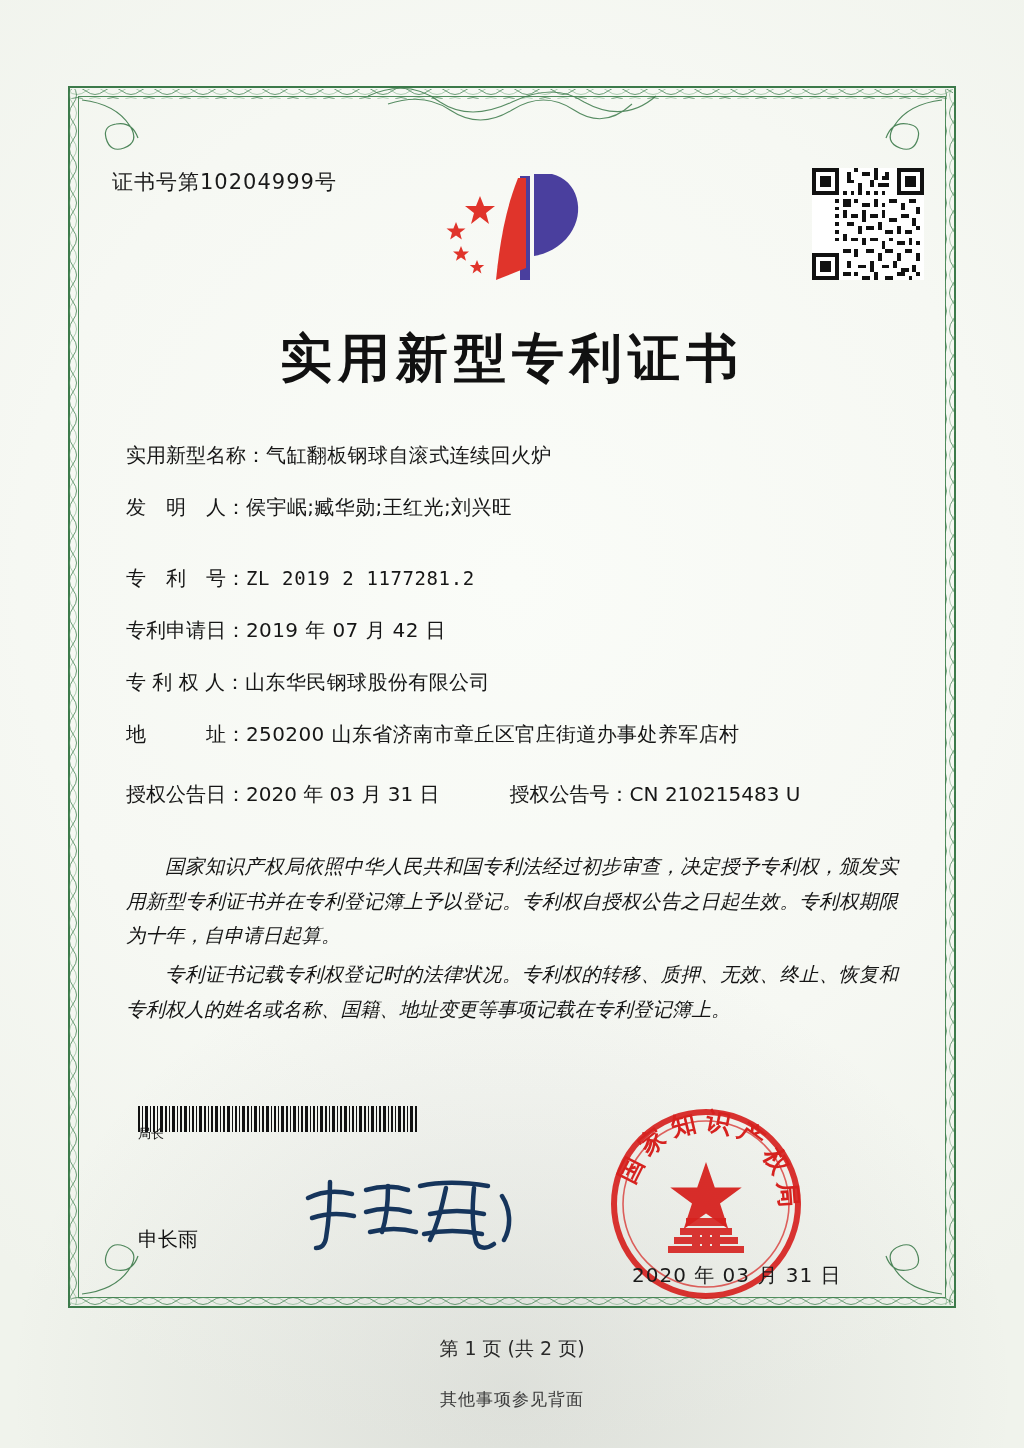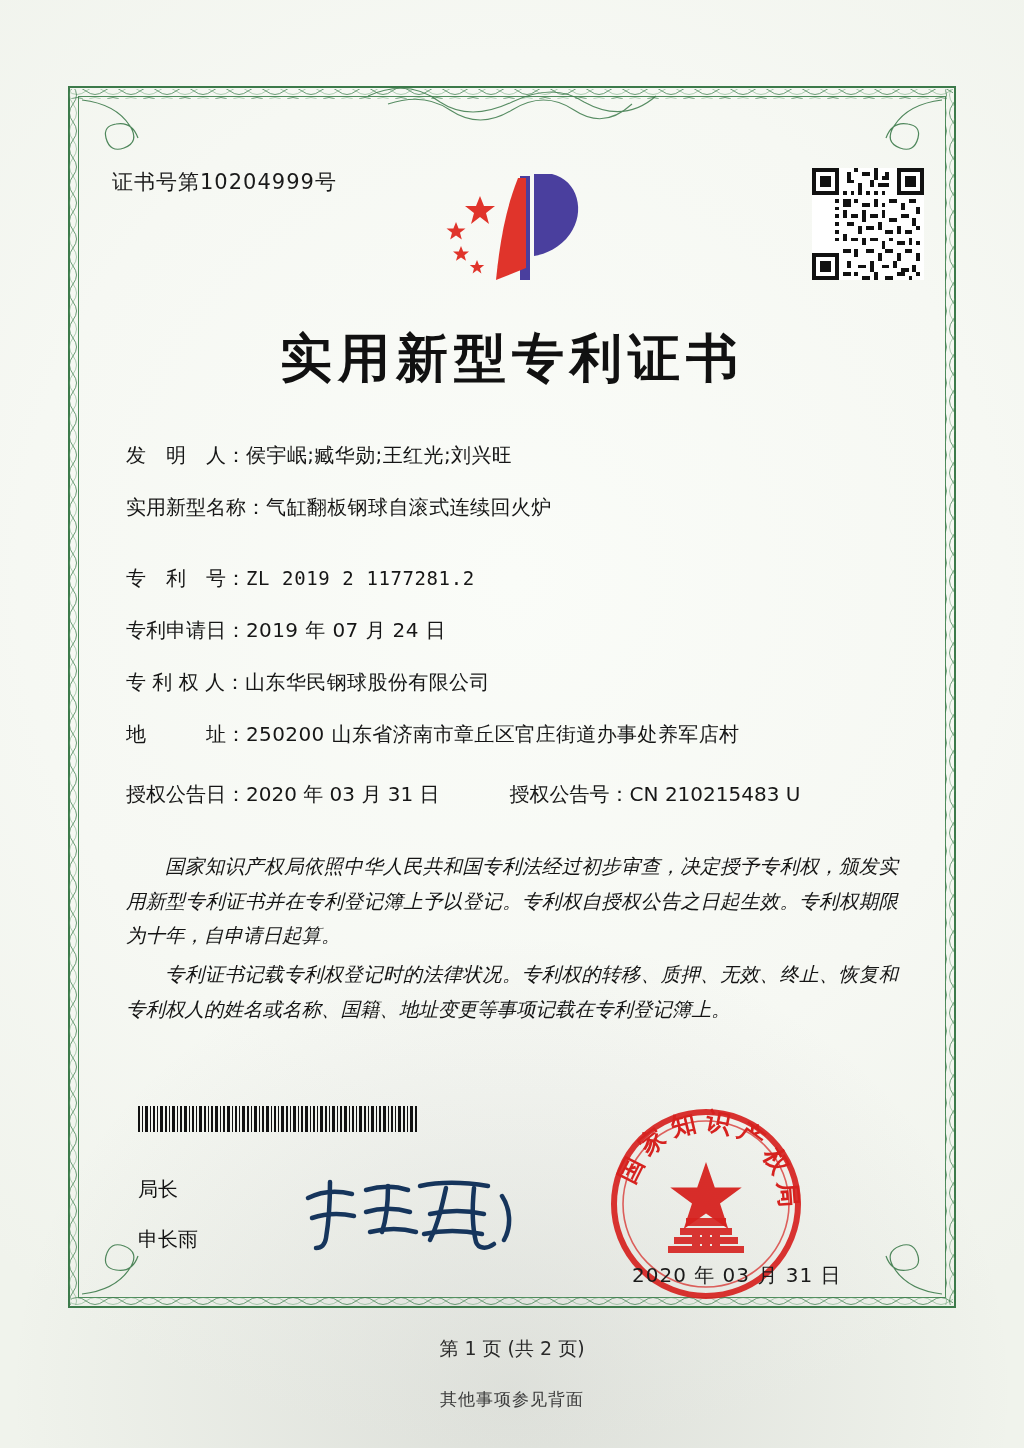--- a/index.html
+++ b/index.html
@@ -157,22 +157,22 @@
     left: 138px;
     top: 1106px;
     width: 280px;
     height: 26px;
   }
 
   
   .sig-label {
     position: absolute;
     left: 138px;
-    top: 1174px;
-    font-size: 20px;
+    top: 1124px;
+    font-size: 13px;
     line-height: 1.55;
     color: #141414;
     text-align: center;
   }
   .sig-name {
     position: absolute;
     left: 138px;
     top: 1224px;
     font-size: 20px;
     line-height: 1.55;
@@ -382,37 +382,37 @@
       <rect x="25" y="28" width="1" height="1"></rect>
         <rect x="27" y="27" width="1" height="1"></rect>
     </g>
   </svg>
 
   <div class="title">实用新型专利证书</div>
 
   <div class="fields">
 
     <div class="field-row">
+      <span class="field-label">实用新型名称：</span>
+      <span class="field-value">气缸翻板钢球自滚式连续回火炉</span>
+    </div>
+
+    <div class="field-row">
       <span class="field-label">发　明　人：</span>
       <span class="field-value">侯宇岷;臧华勋;王红光;刘兴旺</span>
-    </div>
-
-    <div class="field-row">
-      <span class="field-label">实用新型名称：</span>
-      <span class="field-value">气缸翻板钢球自滚式连续回火炉</span>
     </div>
 
     <div class="field-row mono">
       <span class="field-label">专　利　号：</span>
       <span class="field-value">ZL 2019 2 1177281.2</span>
     </div>
 
     <div class="field-row">
       <span class="field-label">专利申请日：</span>
-      <span class="field-value">2019 年 07 月 24 日</span>
+      <span class="field-value">2019 年 07 月 42 日</span>
     </div>
 
     <div class="field-row">
       <span class="field-label">专 利 权 人：</span>
       <span class="field-value">山东华民钢球股份有限公司</span>
     </div>
 
     <div class="field-row">
       <span class="field-label">地　　　址：</span>
       <span class="field-value">250200 山东省济南市章丘区官庄街道办事处养军店村</span>

